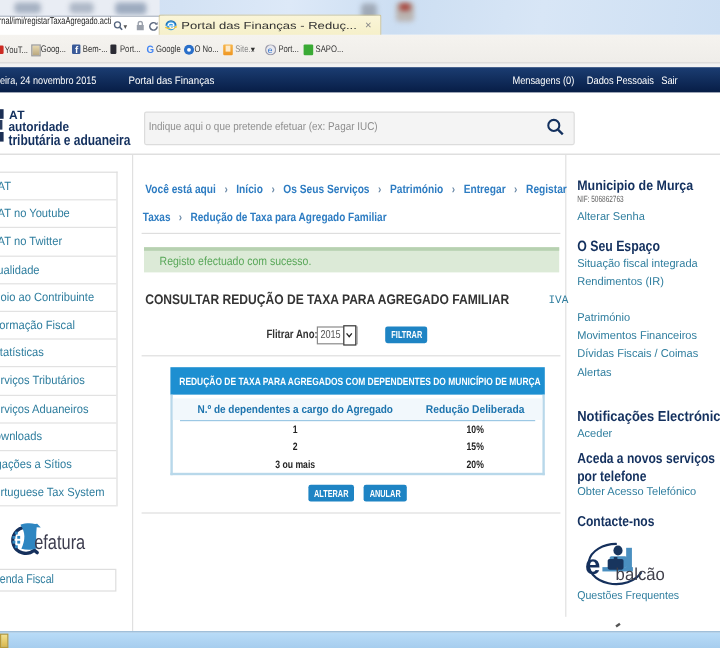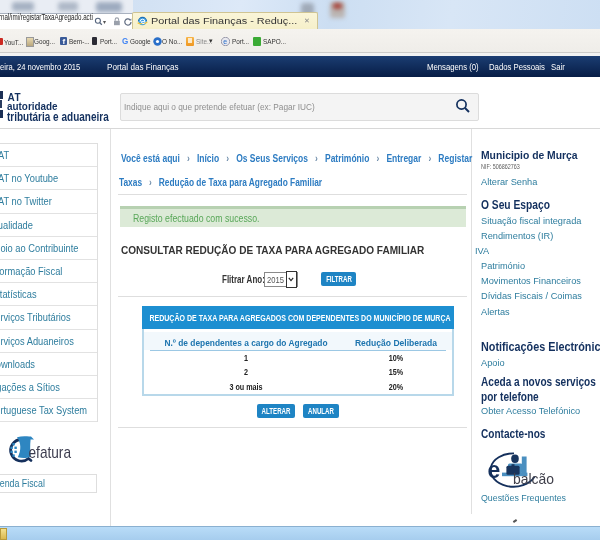--- a/index.html
+++ b/index.html
@@ -183,27 +183,27 @@
   <div class="abs" style="left:302.5px;top:404px;width:36px;height:14px;background:#1e84c4;border-radius:2px;"></div>
   <div class="txc" style="left:320.5px;top:411px;font-size:8.5px;font-weight:bold;color:#fff;--sx:0.72;">ANULAR</div>
   <div class="abs" style="left:118px;top:427px;width:349px;height:1px;background:#dedede;"></div>
 
   <div class="tx navytxt" style="left:481px;top:154.5px;font-size:11.5px;--sx:0.9;">Municipio de Murça</div>
   <div class="tx" style="left:481px;top:165.5px;font-size:7.5px;color:#606060;--sx:0.72;">NIF: 506862763</div>
   <div class="tx teal" style="left:481px;top:181px;--sx:0.97;">Alterar Senha</div>
   <div class="tx navytxt" style="left:481px;top:205px;font-size:12.5px;--sx:0.82;">O Seu Espaço</div>
   <div class="tx teal" style="left:481px;top:220px;--sx:0.97;">Situação fiscal integrada</div>
   <div class="tx teal" style="left:481px;top:234.8px;--sx:0.97;">Rendimentos (IR)</div>
-  <div class="tx teal" style="left:475px;top:249.6px;--sx:0.97;">IVA</div>
+  <div class="tx teal" style="left:457px;top:249.6px;font-family:Liberation Mono, monospace;--sx:0.97;">IVA</div>
   <div class="tx teal" style="left:481px;top:264.6px;--sx:0.97;">Património</div>
   <div class="tx teal" style="left:481px;top:280px;--sx:0.97;">Movimentos Financeiros</div>
   <div class="tx teal" style="left:481px;top:295px;--sx:0.97;">Dívidas Fiscais / Coimas</div>
   <div class="tx teal" style="left:481px;top:310.8px;--sx:0.97;">Alertas</div>
   <div class="tx navytxt" style="left:481px;top:346.5px;font-size:12px;--sx:0.9;">Notificações Electrónicas</div>
-  <div class="tx teal" style="left:481px;top:361.5px;--sx:0.97;">Apoio</div>
+  <div class="tx teal" style="left:481px;top:361.5px;--sx:0.97;">Aceder</div>
   <div class="tx navytxt" style="left:481px;top:382px;font-size:12px;--sx:0.84;">Aceda a novos serviços</div>
   <div class="tx navytxt" style="left:481px;top:396.5px;font-size:12px;--sx:0.84;">por telefone</div>
   <div class="tx teal" style="left:481px;top:410px;--sx:0.97;">Obter Acesso Telefónico</div>
   <div class="tx navytxt" style="left:481px;top:433.5px;font-size:12px;--sx:0.84;">Contacte-nos</div>
 
   <svg class="abs" style="left:480px;top:445px;" width="85" height="50" viewBox="0 0 85 50">
     <path d="M 34 8.3 A 23 16.7 0 1 0 54.5 31.8" fill="none" stroke="#15305c" stroke-width="1.8"></path>
     <rect x="22" y="27.6" width="25.4" height="3.6" fill="#4a8fc0"></rect>
     <rect x="41.8" y="11.5" width="4.8" height="17.5" fill="#4a8fc0"></rect>
     <rect x="28" y="18.5" width="14.5" height="9.5" rx="1.5" fill="#4a8fc0"></rect>

